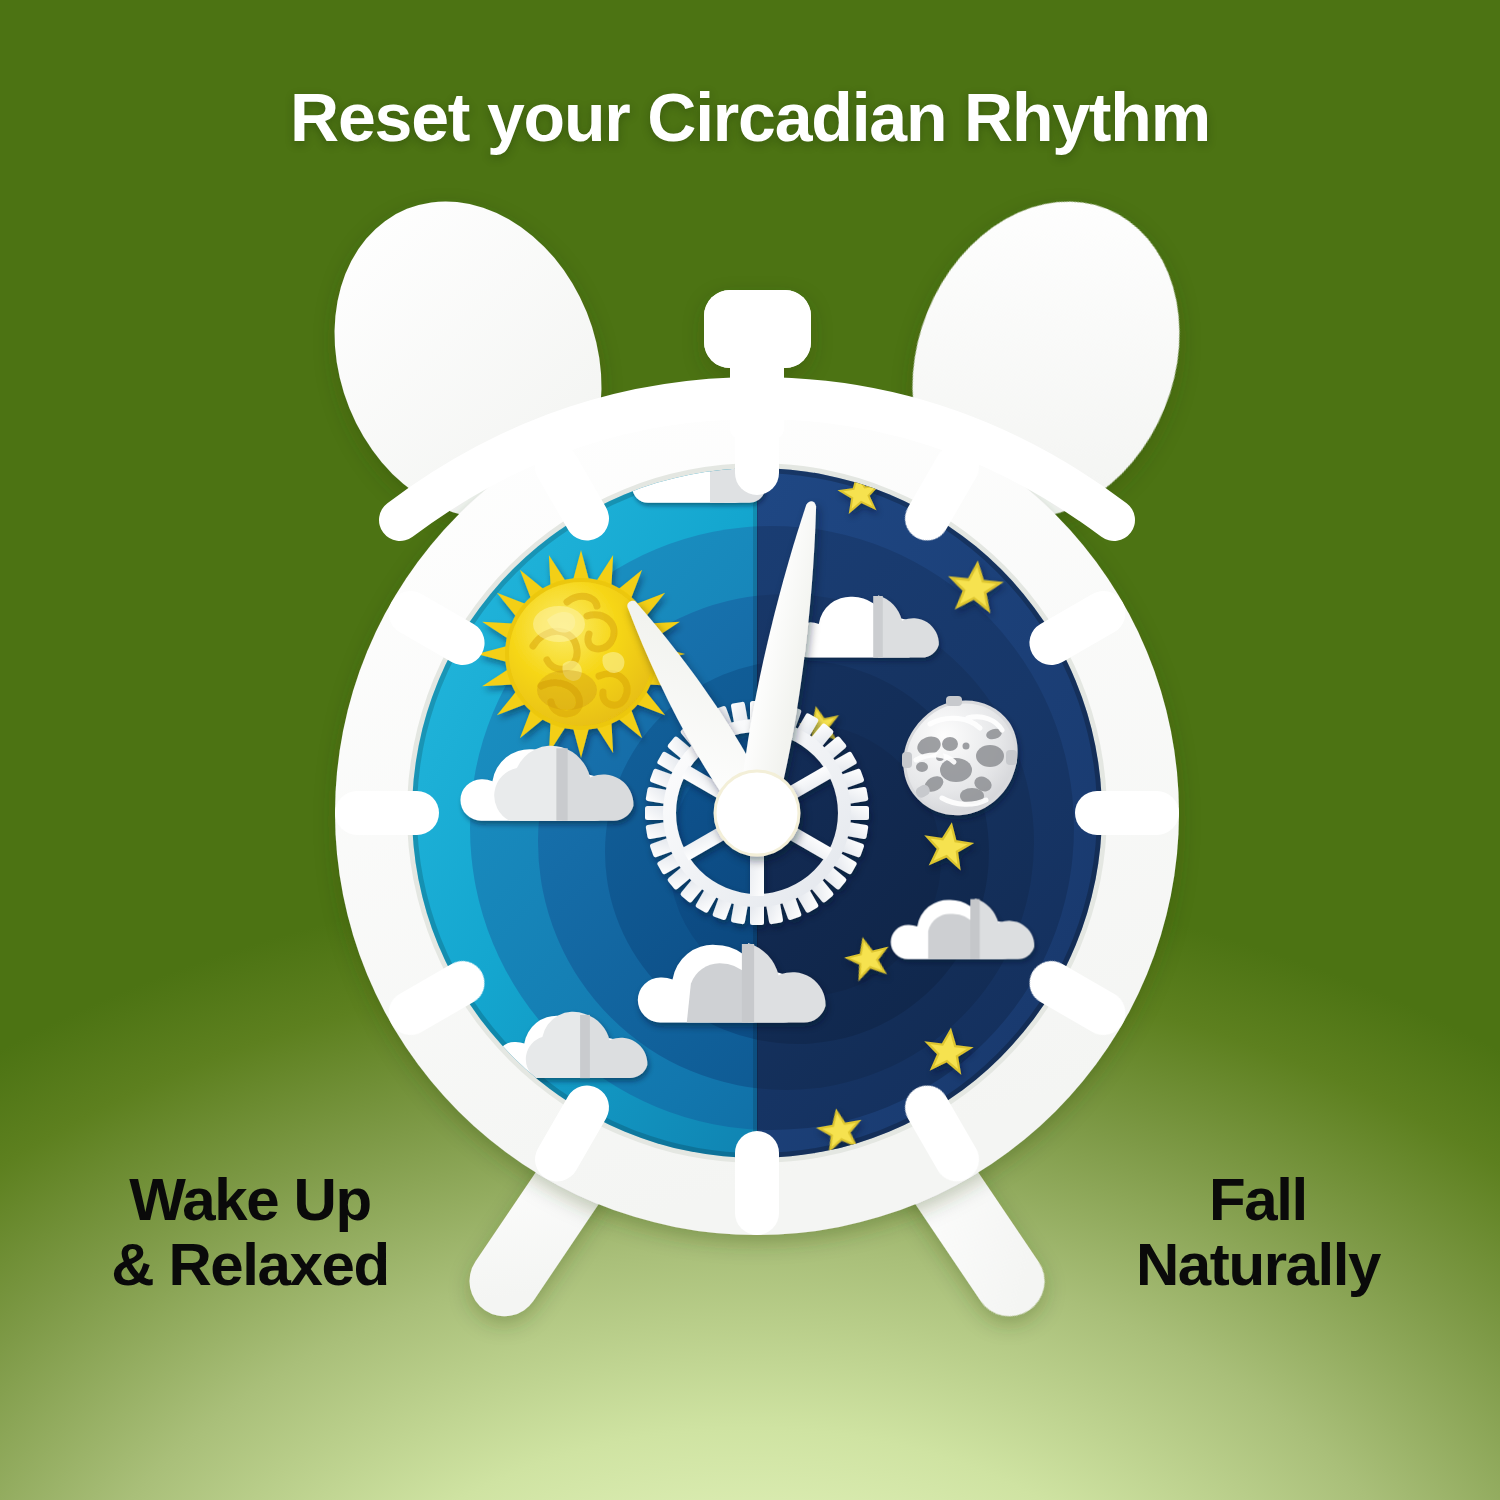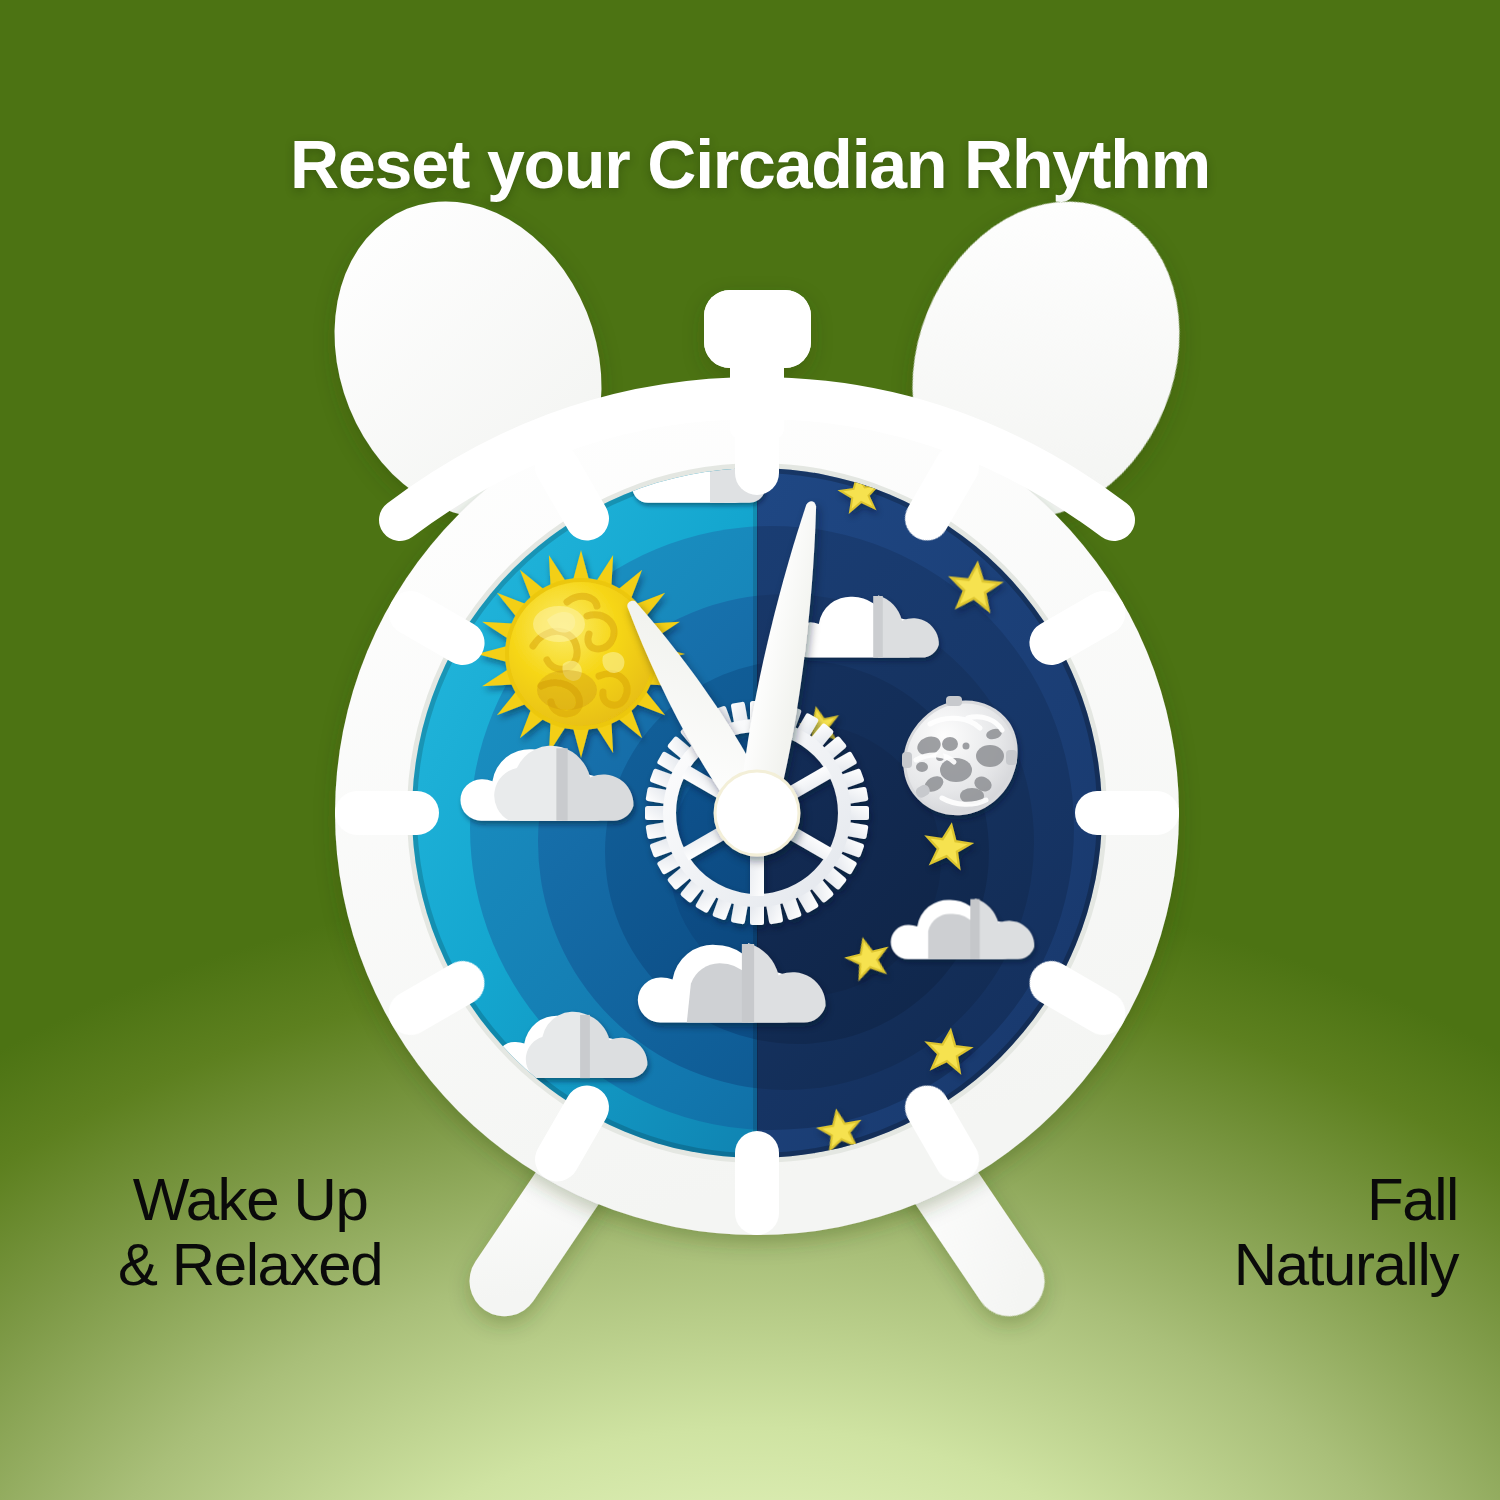--- a/index.html
+++ b/index.html
@@ -20,34 +20,33 @@
   .headline{
     position:absolute;left:0;right:0;top:82px;
     text-align:center;
     color:#ffffff;
     font-size:68px;
     font-weight:bold;
     letter-spacing:-1.2px;
     line-height:1.04;
     text-shadow:0 3px 10px rgba(20,40,0,.30);
     white-space:nowrap;
-    margin-top:47px;
   }
 
   
   .caption{
     position:absolute;
     color:#0a0a0a;
     font-size:60px;
-    font-weight:normal;
+    font-weight:bold;
     line-height:1.08;
     letter-spacing:-1.4px;
   }
   .caption-left{ left:50px; top:1168px; width:400px; text-align:center;}
-  .caption-right{ right:42px; top:1168px; width:400px; text-align:right;}
+  .caption-right{ right:42px; top:1168px; width:400px; text-align:center;}
   .caption .ln{display:block;white-space:nowrap;}
 
   
   .clock-wrap{position:absolute;left:0;top:0;width:1500px;height:1500px;}
   svg.clock{position:absolute;left:0;top:0;width:1500px;height:1500px;display:block;}
 </style>
 </head>
 <body>
 
 <div id="stage">

